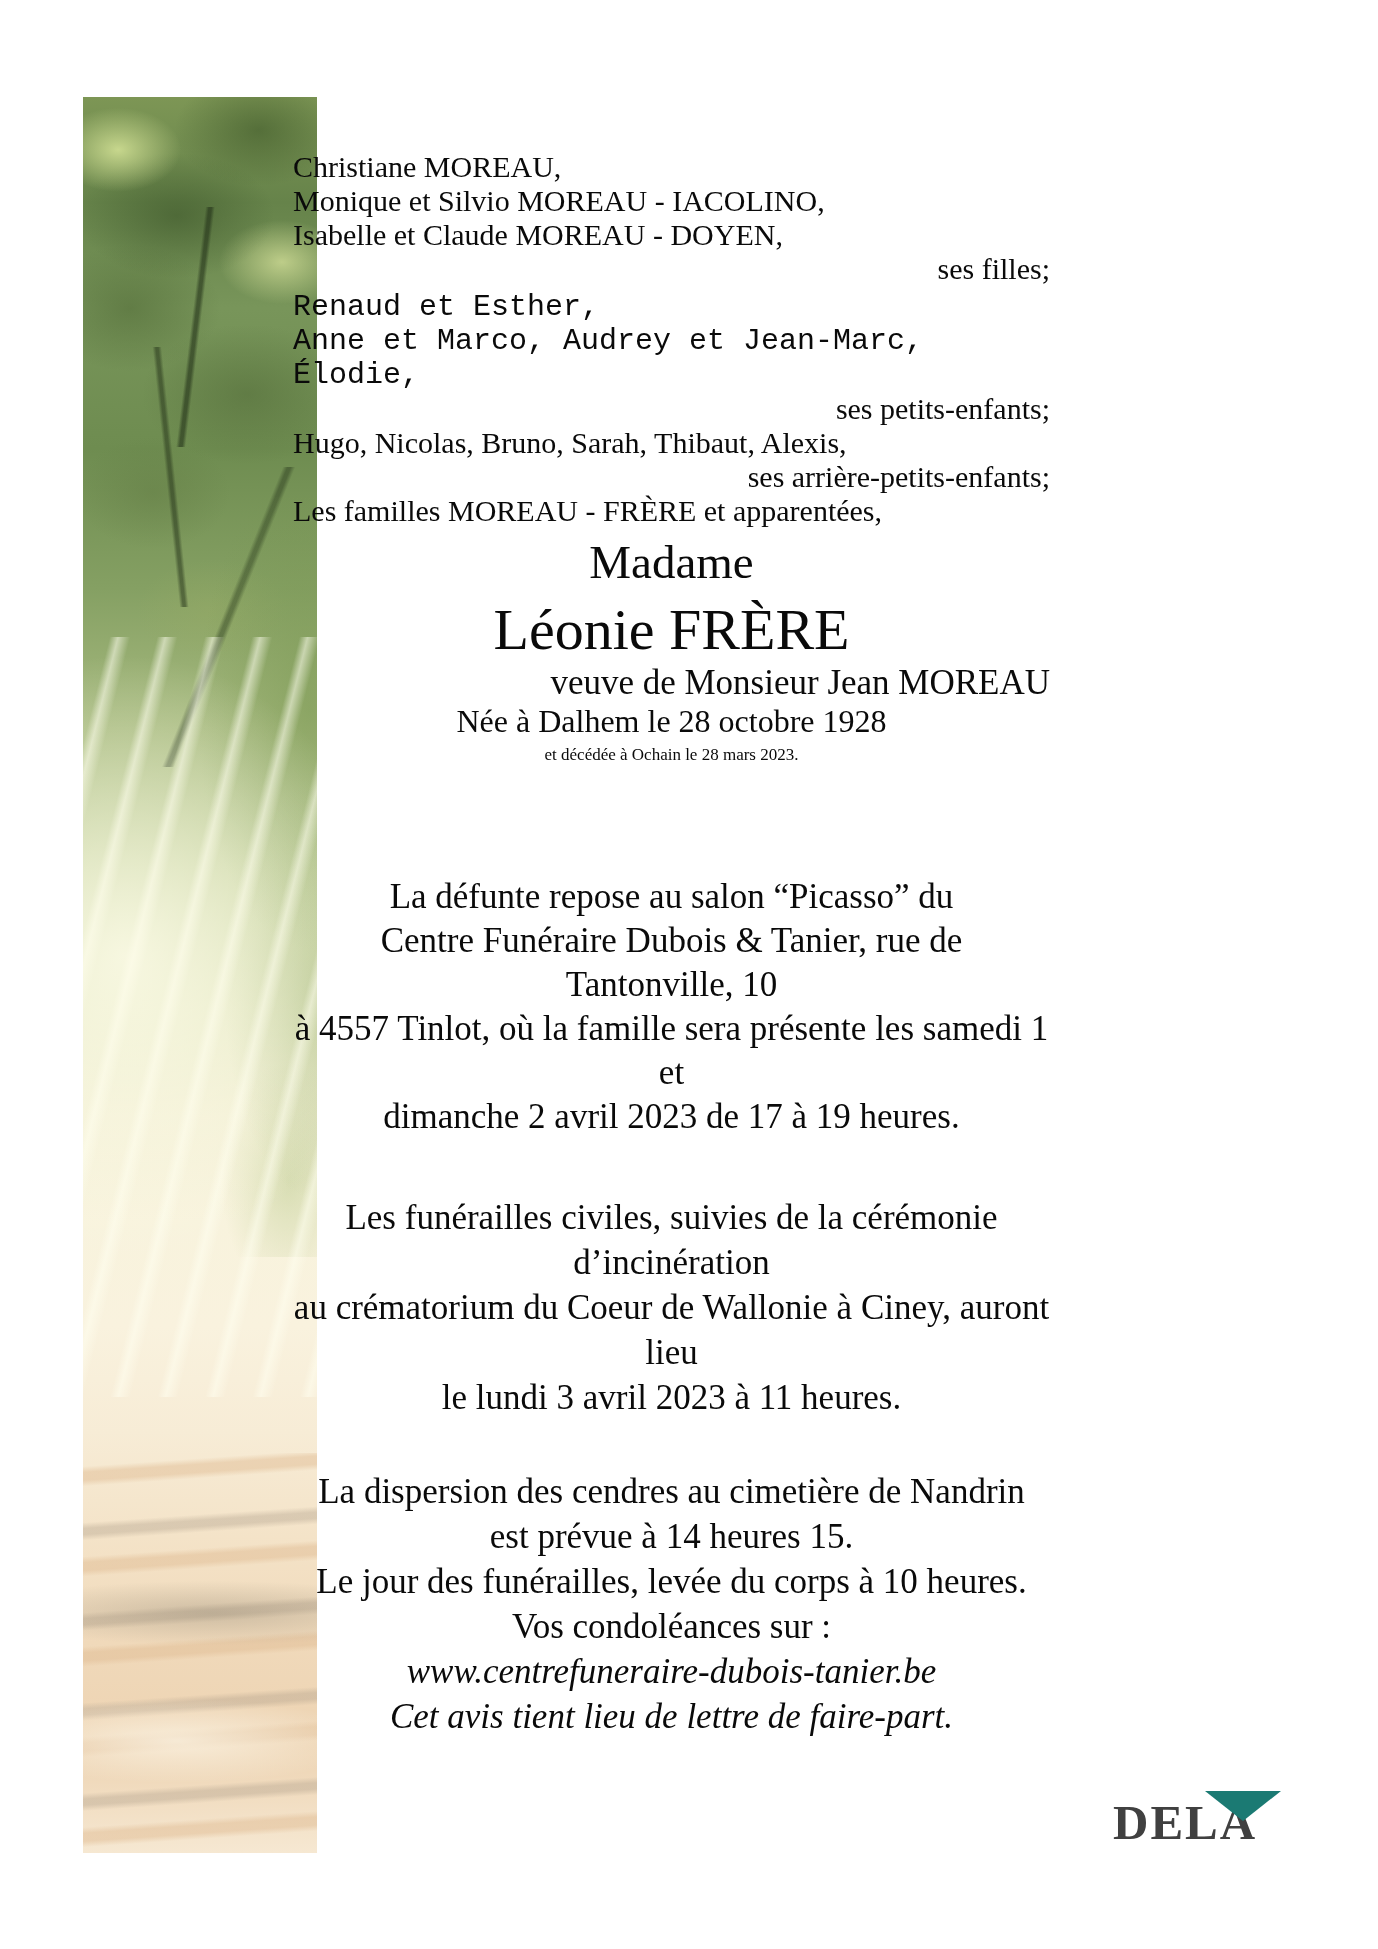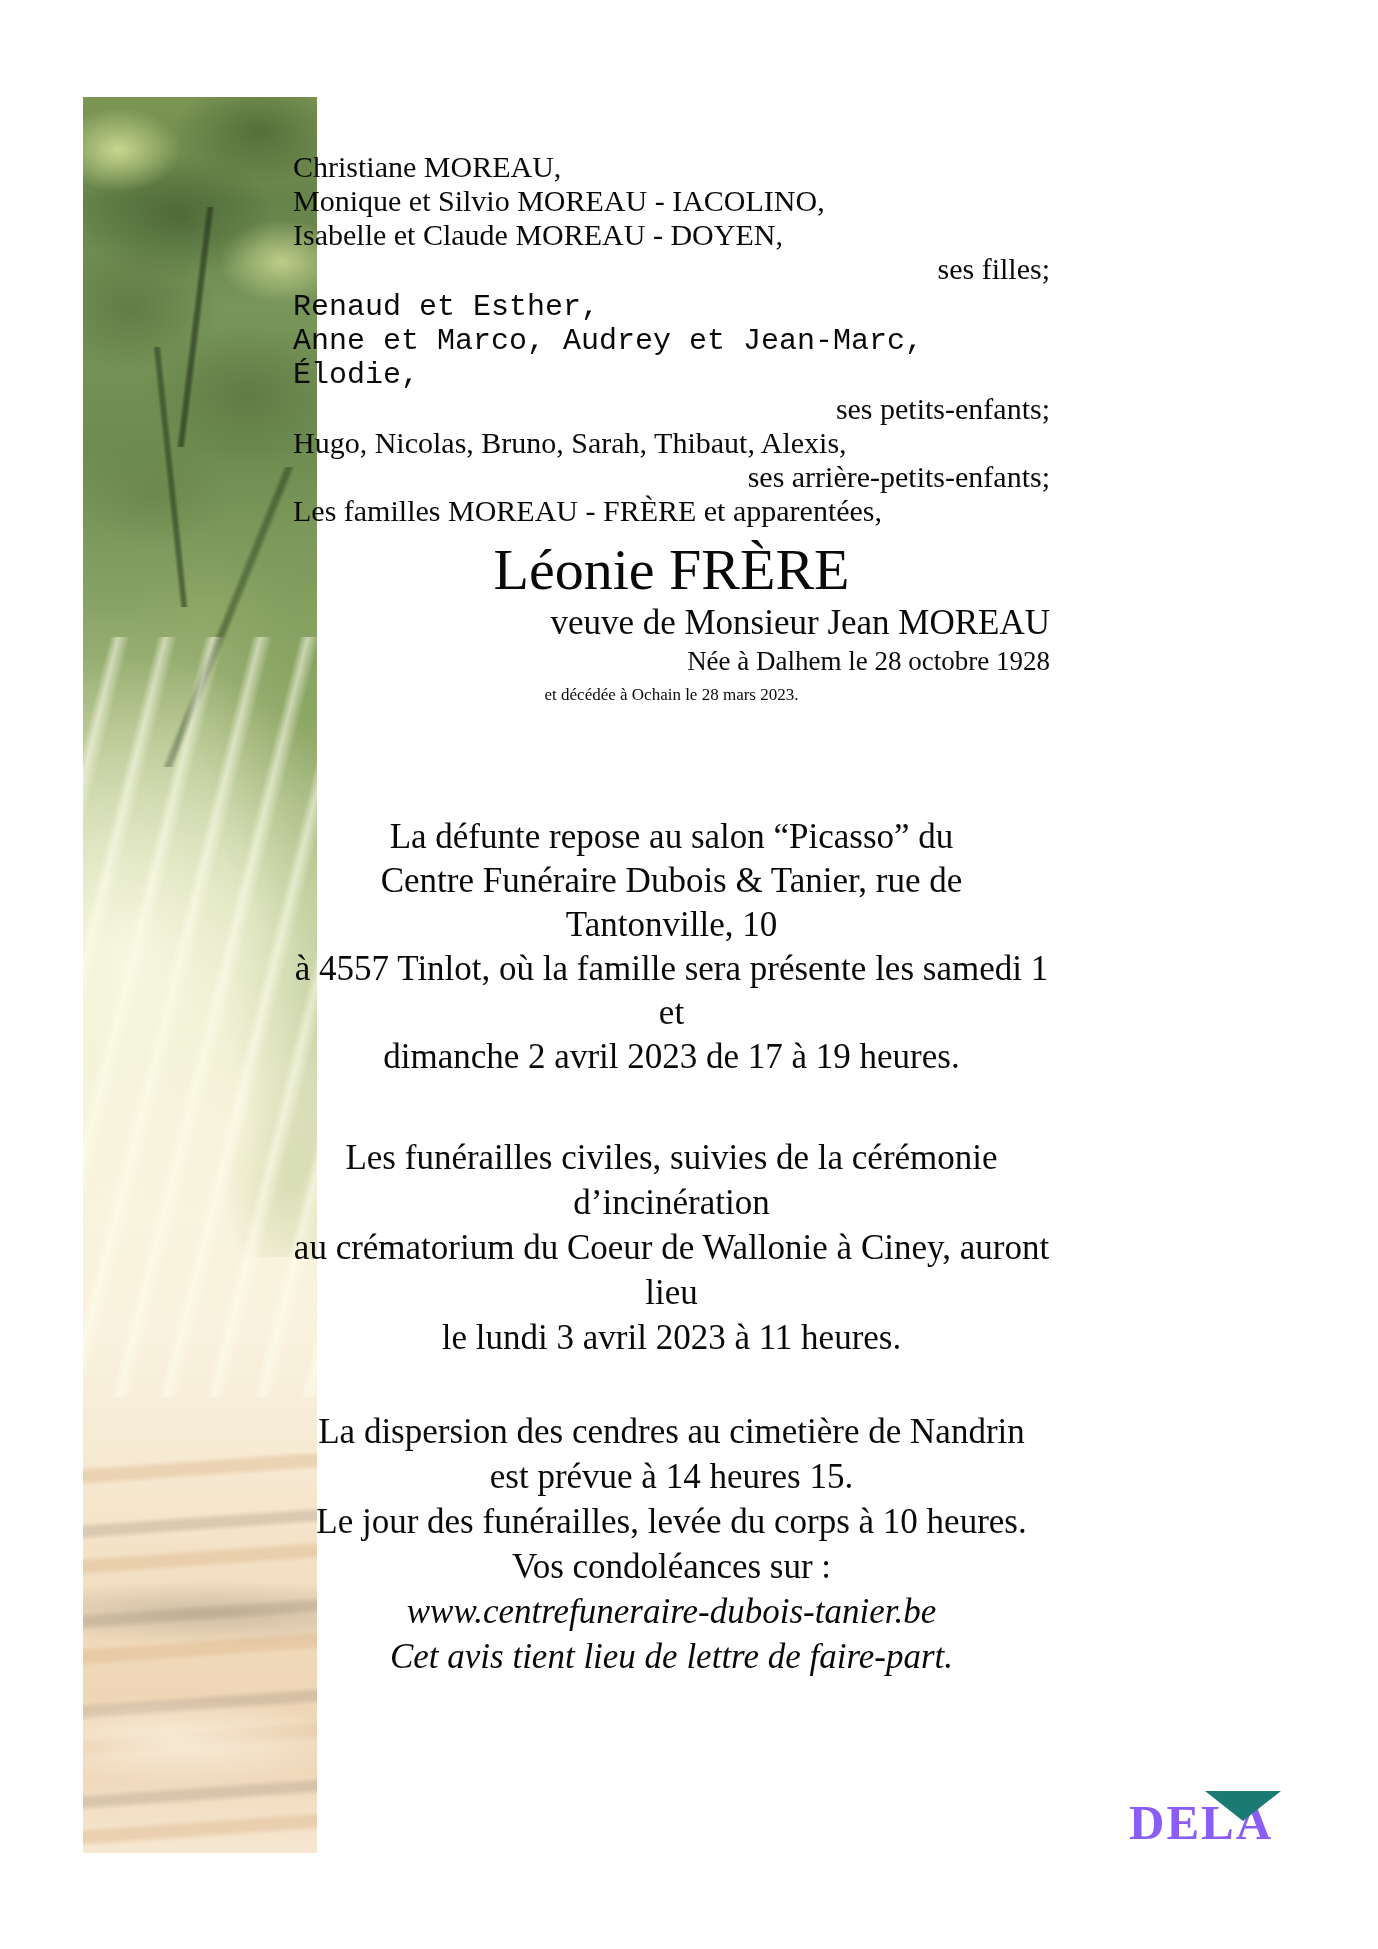--- a/index.html
+++ b/index.html
@@ -96,21 +96,21 @@
   .mt-rel-filles  { margin-top: 10px; }
   .mt-grand       { margin-top: 4px; font-family: Liberation Mono, monospace; }
   .mt-rel-petits  { margin-top: 10px; }
   .mt-hugo        { margin-top: 4px; }
   .mt-rel-arriere { margin-top: 2px; }
   .mt-familles    { margin-top: 26px; }
 
   .title  { margin-top: 8px  !important; font-size: 47px; line-height: 52px; font-weight: bold; text-align: center; }
   .dname  { margin-top: 10px !important; font-size: 58px; line-height: 64px; font-weight: bold; text-align: center; }
   .widow  { margin-top: 20px; font-size: 35px; line-height: 42px; font-weight: bold; text-align: right; }
-  .birth  { margin-top: 23px; font-size: 27px; line-height: 34px; text-align: right; }
+  .birth  { margin-top: 23px; font-size: 32px; line-height: 34px; text-align: center; }
   .death  { margin-top: 14px; font-size: 17px; line-height: 34px; text-align: center; }
 
   .para { font-size: 35px; text-align: center; }
   .para p { line-height: 44px; }
   .para-visitation { margin-top: 103px; font-weight: bold; }
   .para-funeral    { margin-top: 56px; }
   .para-funeral p  { line-height: 45px; }
   .para-dispersion { margin-top: 49px; font-weight: bold; }
   .para-dispersion p { line-height: 45px; }
   .bold { font-weight: bold; }
@@ -123,27 +123,27 @@
   .mt-notice   { margin-top: 30px; text-align: center; }
 
   
   .dela-logo {
     position: absolute;
     left: 1113px; top: 1796px;
     width: 170px; height: 60px;
   }
   .dela-text {
     position: absolute;
-    left: 16px; top: 2px;
+    left: 0; top: 2px;
     font-family: "Liberation Serif", "DejaVu Serif", serif;
     font-weight: bold;
     font-size: 49px;
     line-height: 49px;
     letter-spacing: 2px;
-    color: #8b5cf6;
+    color: #404040;
   }
   .dela-triangle {
     position: absolute;
     left: 92px; top: -5px;
     width: 0; height: 0;
     border-left: 38px solid transparent;
     border-right: 38px solid transparent;
     border-top: 30px solid #1b7a73;
     z-index: 2;
   }
@@ -176,20 +176,21 @@
       <p>Anne et Marco, Audrey et Jean-Marc,</p>
       <p>Élodie,</p>
     </div>
     <p class="relation mt-rel-petits">ses petits-enfants;</p>
 
     <p class="names-line mt-hugo">Hugo, Nicolas, Bruno, Sarah, Thibaut, Alexis,</p>
     <p class="relation mt-rel-arriere">ses arrière-petits-enfants;</p>
 
     <p class="names-line mt-familles">Les familles MOREAU - FRÈRE et apparentées,</p>
 
+    <h1 class="title">Madame</h1>
     <h2 class="dname">Léonie FRÈRE</h2>
     <p class="widow">veuve de Monsieur Jean MOREAU</p>
     <p class="birth">Née à Dalhem le 28 octobre 1928</p>
     <p class="death">et décédée à Ochain le 28 mars 2023.</p>
 
     <div class="para para-visitation">
       <p>La défunte repose au salon “Picasso” du</p>
       <p>Centre Funéraire Dubois &amp; Tanier, rue de Tantonville, 10</p>
       <p>à 4557 Tinlot, où la famille sera présente les samedi 1 et</p>
       <p>dimanche 2 avril 2023 de 17 à 19 heures.</p>

